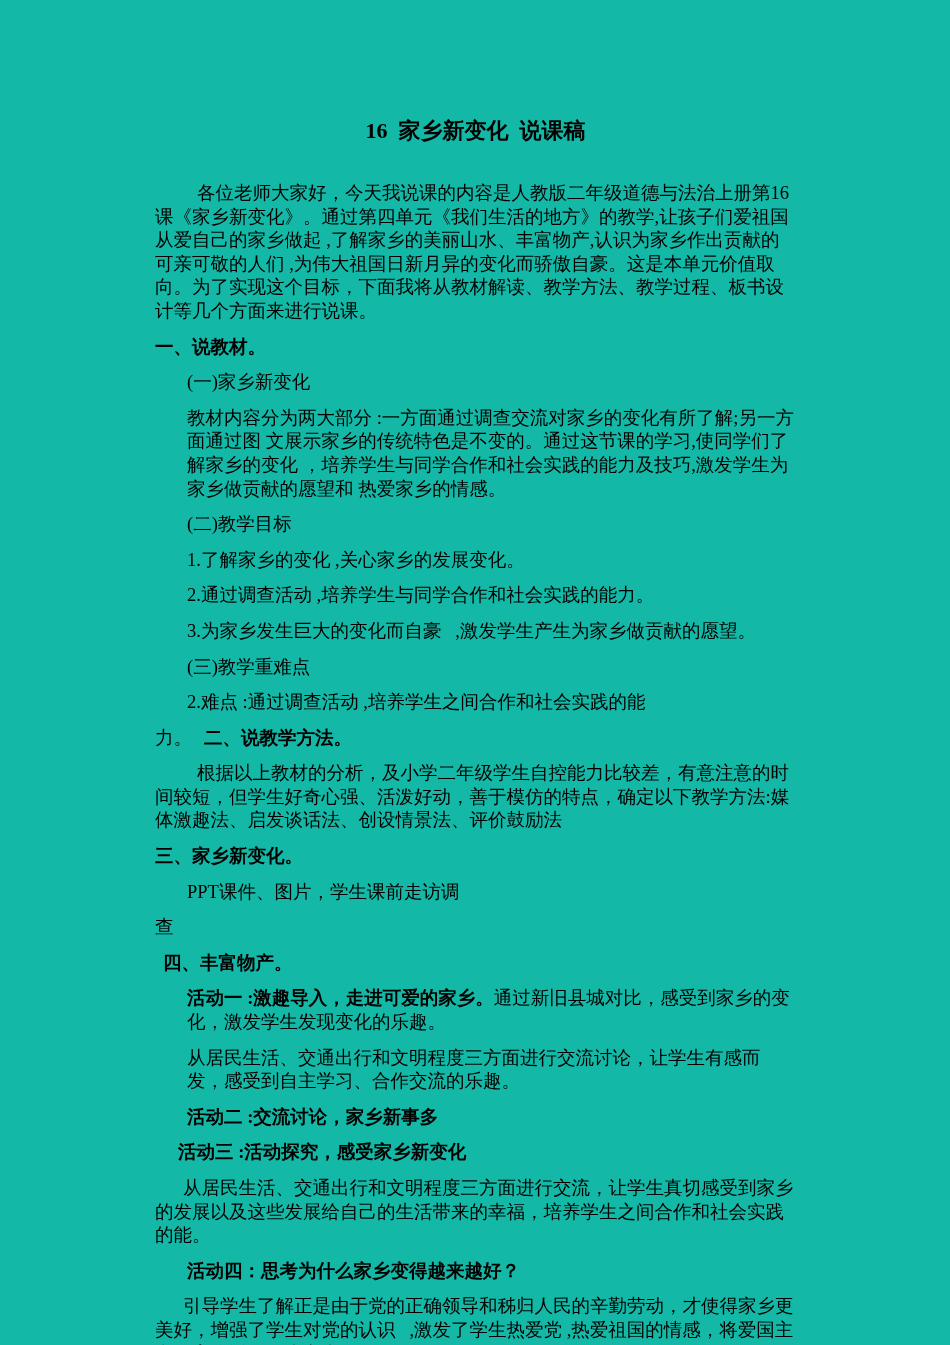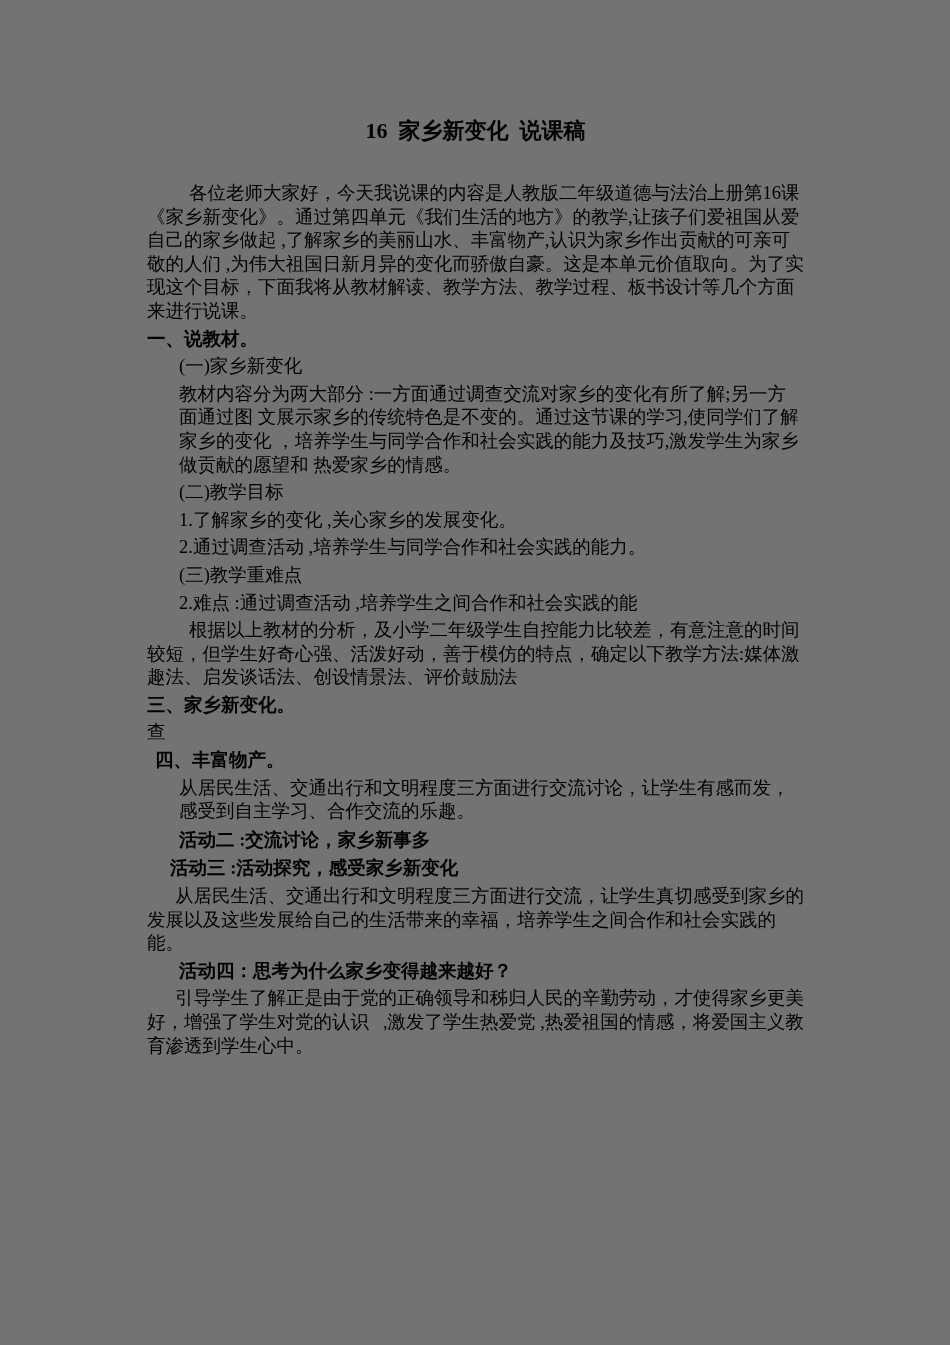--- a/index.html
+++ b/index.html
@@ -12,32 +12,32 @@
     height: 1345px;
     font-family: "Liberation Serif", "DejaVu Serif", serif;
     color: #000000;
     overflow: hidden;
   }
   .page {
     box-sizing: border-box;
     width: 950px;
     height: 1345px;
     padding: 118px 142px 0 143px;
-    background: #737373;
+    background: #14b8a6;
   }
   .doc-title {
     font-size: 22px;
     font-weight: bold;
     text-align: center;
     line-height: 26px;
     margin: 0 0 38px 0;
     white-space: pre-wrap;
   }
   p {
-    margin: 4px;
+    margin: 12px;
     font-size: 18.5px;
     line-height: 23.6px;
     white-space: pre-wrap;
   }
   .h {
     font-weight: bold;
   }
   .indent-lg { text-indent: 42px; }   
   .indent-sm { text-indent: 28px; }   
   .blk { padding-left: 32px; }        
@@ -57,34 +57,38 @@
   <p class="indent-lg">各位老师大家好，今天我说课的内容是人教版二年级道德与法治上册第16课《家乡新变化》。通过第四单元《我们生活的地方》的教学,让孩子们爱祖国从爱自己的家乡做起 ,了解家乡的美丽山水、丰富物产,认识为家乡作出贡献的可亲可敬的人们 ,为伟大祖国日新月异的变化而骄傲自豪。这是本单元价值取向。为了实现这个目标，下面我将从教材解读、教学方法、教学过程、板书设计等几个方面来进行说课。</p>
 
   <p class="h">一、说教材。</p>
 
   <div class="blk">
     <p>(一)家乡新变化</p>
     <p>教材内容分为两大部分 :一方面通过调查交流对家乡的变化有所了解;另一方面通过图 文展示家乡的传统特色是不变的。通过这节课的学习,使同学们了解家乡的变化 ，培养学生与同学合作和社会实践的能力及技巧,激发学生为家乡做贡献的愿望和 热爱家乡的情感。</p>
     <p>(二)教学目标</p>
     <p>1.了解家乡的变化 ,关心家乡的发展变化。</p>
     <p>2.通过调查活动 ,培养学生与同学合作和社会实践的能力。</p>
+    <p>3.为家乡发生巨大的变化而自豪   ,激发学生产生为家乡做贡献的愿望。</p>
     <p>(三)教学重难点</p>
     <p>2.难点 :通过调查活动 ,培养学生之间合作和社会实践的能</p>
   </div>
 
+  <p><span>力。</span><span class="carry-heading">二、说教学方法。</span></p>
 
   <p class="indent-lg">根据以上教材的分析，及小学二年级学生自控能力比较差，有意注意的时间较短，但学生好奇心强、活泼好动，善于模仿的特点，确定以下教学方法:媒体激趣法、启发谈话法、创设情景法、评价鼓励法</p>
 
   <p class="h">三、家乡新变化。</p>
+  <p class="blk">PPT课件、图片，学生课前走访调</p>
   <p>查</p>
 
   <p class="h h4pad">四、丰富物产。</p>
 
   <div>
 
+    <p class="blk"><b>活动一 :激趣导入，走进可爱的家乡。</b><span>通过新旧县城对比，感受到家乡的变化，激发学生发现变化的乐趣。</span></p>
 
     <p class="blk">从居民生活、交通出行和文明程度三方面进行交流讨论，让学生有感而发，感受到自主学习、合作交流的乐趣。</p>
     <p class="blk gap-top h">活动二 :交流讨论，家乡新事多</p>
 
     <p class="act3h gap-top h">活动三 :活动探究，感受家乡新变化</p>
     <p class="indent-sm">从居民生活、交通出行和文明程度三方面进行交流，让学生真切感受到家乡的发展以及这些发展给自己的生活带来的幸福，培养学生之间合作和社会实践的能。</p>
 
     <p class="blk h">活动四：思考为什么家乡变得越来越好？</p>
     <p class="indent-sm">引导学生了解正是由于党的正确领导和秭归人民的辛勤劳动，才使得家乡更美好，增强了学生对党的认识   ,激发了学生热爱党 ,热爱祖国的情感，将爱国主义教育渗透到学生心中。</p>
 

